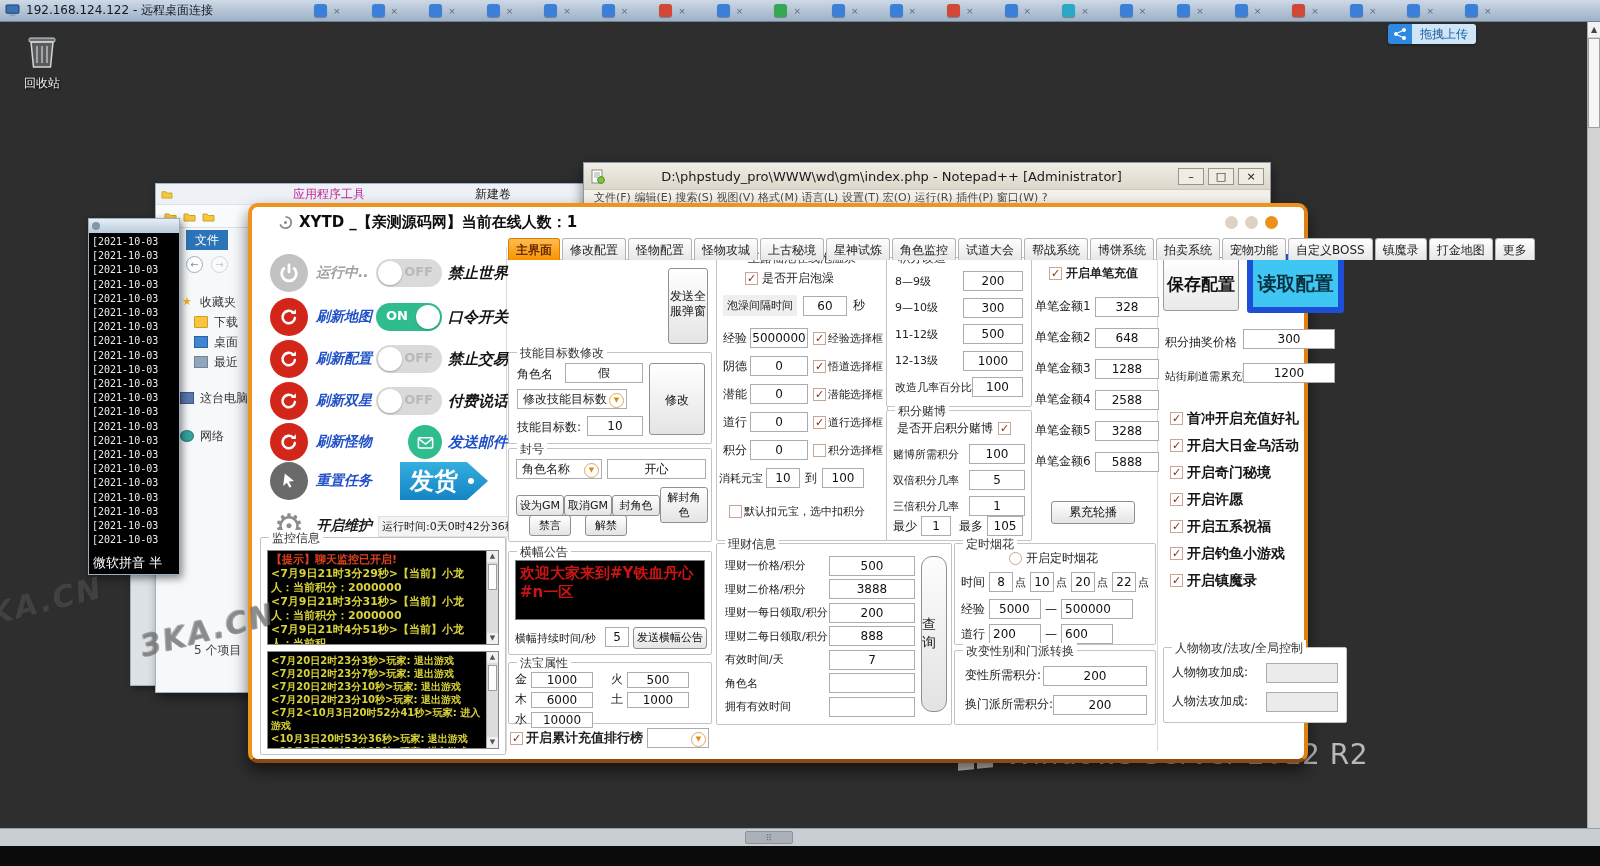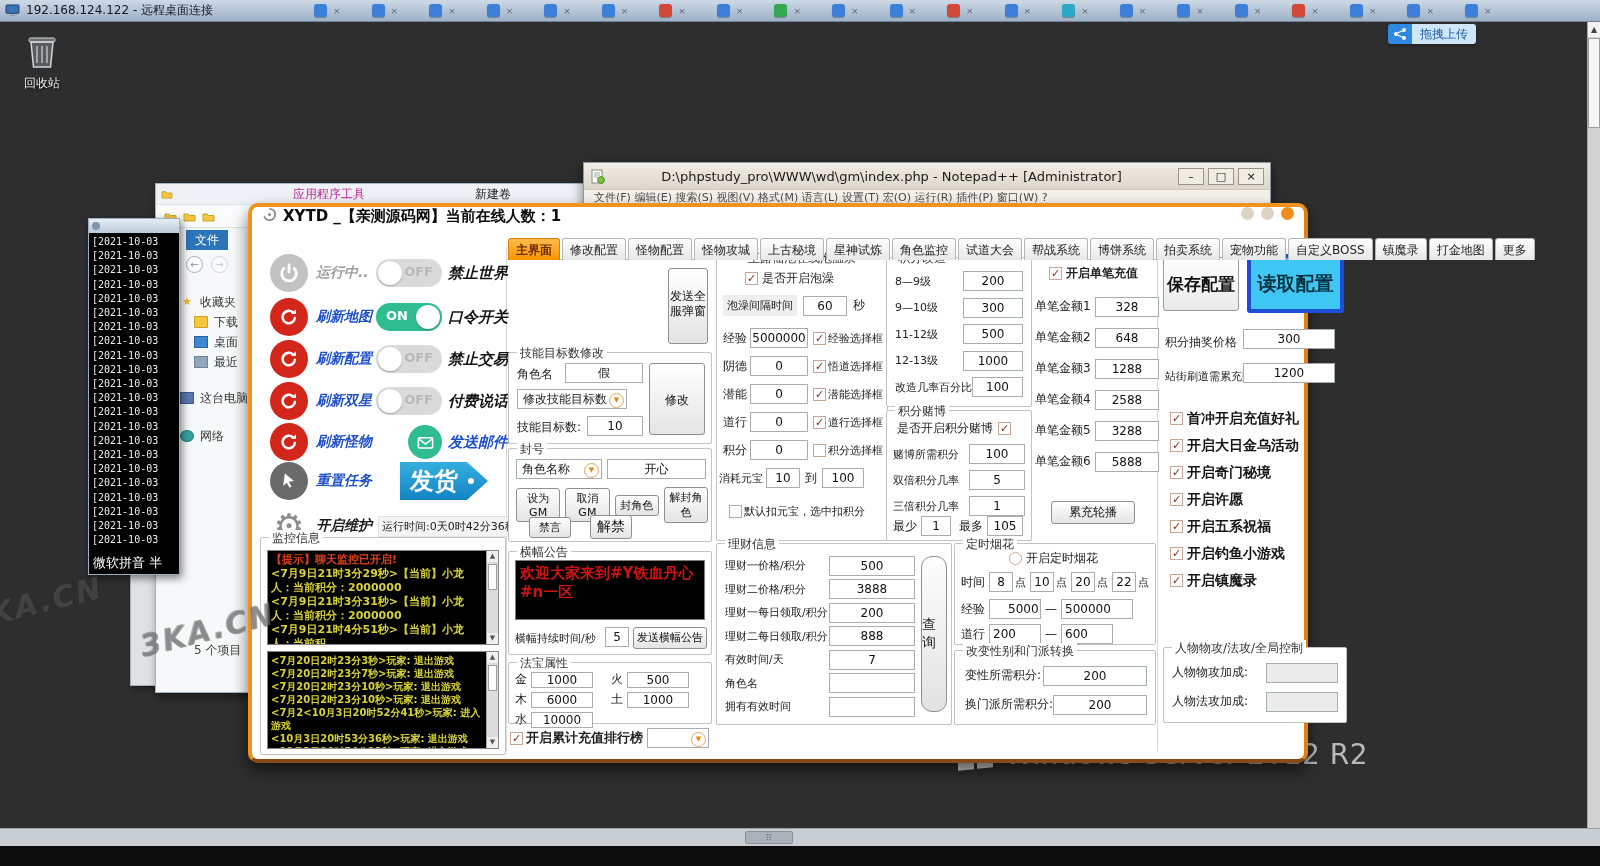--- a/index.html
+++ b/index.html
@@ -69,21 +69,21 @@
 
 .notepad{position:absolute;left:583px;top:162px;width:688px;height:520px;background:#fff;border:1px solid #8f9aa6;box-shadow:0 4px 12px rgba(0,0,0,.5);z-index:5}
 .np-tbar{height:26px;display:flex;align-items:center;background:linear-gradient(#f0ede5,#dcd7ca);font-size:13px;color:#1b1b1b;padding:0 6px}
 .np-title{flex:1;text-align:center;white-space:nowrap;overflow:hidden}
 .np-ctrls{display:flex;gap:4px}
 .np-btn{width:26px;height:17px;border:1px solid #9a948a;background:#efece4;font-size:11px;line-height:15px;text-align:center;color:#111}
 .np-menu{height:17px;font-size:11px;color:#4a4a4a;padding-left:10px;background:#f4f1ea;white-space:nowrap;overflow:hidden;border-top:1px solid #cfc9bc}
 
 
 .gm{position:absolute;left:248px;top:203px;width:1060px;height:560px;background:#fff;border:4px solid #f0921e;border-bottom-color:#8a4a16;border-right-color:#e07f12;border-radius:10px;box-shadow:0 8px 16px rgba(0,0,0,.55);z-index:6}
-.gm-tbar{position:absolute;left:0;top:0;right:0;height:30px;display:flex;align-items:flex-start;padding:0 10px;background:#fff;border-radius:6px 6px 0 0}
+.gm-tbar{position:absolute;left:0;top:0;right:0;height:30px;display:flex;align-items:center;padding:0 26px;background:#fff;border-radius:6px 6px 0 0}
 .gm-title{font-weight:bold;font-size:15px;color:#0d0d0d;margin-left:6px}
 .gm-circles{margin-left:auto;display:flex;gap:7px}
 .circle{width:13px;height:13px;border-radius:50%}
 .gm-tabs{position:absolute;left:256px;top:31px;display:flex;gap:2px;height:22px;z-index:2}
 .tab{padding:3px 7px 8px 7px;background:linear-gradient(#fefefe,#e7e7e7);border:1px solid #b5b5b5;border-bottom:none;border-radius:3px 3px 0 0;font-size:12px;color:#222;white-space:nowrap}
 .tab.active{background:linear-gradient(#ffbb4d,#f79502);color:#6b2c00;font-weight:bold;border-color:#d97e06}
 .gm-hline{position:absolute;left:254px;top:52px;right:5px;border-top:1px solid #c8c8c8}
 .gm-vline{position:absolute;top:40px;bottom:8px;border-left:1px solid #d8d8d8}
 
 
@@ -133,34 +133,34 @@
 .lb2{font-size:10px;line-height:13px}
 .vsb{position:absolute;right:0;top:0;bottom:0;width:12px;background:#dcdcdc;border-left:1px solid #a5a5a5}
 .vsb .a{position:absolute;left:0;right:0;height:11px;background:#f0f0f0;color:#555;font-size:7px;text-align:center;line-height:11px}
 .vsb .a.t{top:0}.vsb .a.b{bottom:0}
 .vsb .a.t::before{content:"▲"}.vsb .a.b::before{content:"▼"}
 .vsb .h{position:absolute;left:1px;right:1px;top:13px;height:26px;background:#fdfdfd;border:1px solid #9f9f9f}
 
 
 .popupbox{position:absolute;background:#000;border:1px solid #7c7c7c;color:#37d3cf;font-size:12px;padding:3px 4px}
 .sendpop{position:absolute;font-size:12px;line-height:15px;padding-top:20px;word-break:break-all}
-.banbtn-row{display:flex;gap:5px;align-items:center}
+.banbtn-row{display:flex;align-items:center}
 .hsrow,.krow{display:flex;align-items:center}
 .cbl{font-size:11px;color:#222;margin-left:2px;white-space:nowrap}
 .hlab{font-size:12px;color:#222;white-space:nowrap}
 .hlab11{font-size:11px;color:#222;white-space:nowrap}
 .fabao-grid{position:absolute;left:6px;top:8px;right:4px;display:flex;flex-wrap:wrap}
 .fb-item{width:96px;display:flex;align-items:center;margin-bottom:3px}
 .fb-item .hlab{width:16px}
 .accumrow{position:absolute;display:flex;align-items:center}
 .accumrow .big{font-size:13px;font-weight:bold;margin:0 4px 0 3px;white-space:nowrap}
 
 
 .savebtn{position:absolute;background:linear-gradient(#ffffff,#e9e9e9);border:1px solid #9a9a9a;border-radius:3px;font-size:17px;font-weight:bold;color:#101010;display:flex;align-items:center;justify-content:center}
-.loadbtn{position:absolute;background:#3fc6f2;border:4px solid #1d4ed8;border-radius:3px;font-size:19px;font-weight:bold;color:#06303f;display:flex;align-items:center;justify-content:center}
+.loadbtn{position:absolute;background:#3fc6f2;border:6px solid #1d4ed8;border-radius:3px;font-size:19px;font-weight:bold;color:#06303f;display:flex;align-items:center;justify-content:center}
 .chkrow{display:flex;align-items:center;height:27px}
 .chkrow .cb{margin-right:4px}
 .chkrow .t{font-size:14px;font-weight:bold;color:#161616;white-space:nowrap}
 .querybtn{position:absolute;right:4px;top:12px;bottom:12px;width:26px;background:linear-gradient(#fdfdfd,#e2e2e2);border:1px solid #909090;border-radius:11px;display:flex;align-items:center;justify-content:center;font-size:14px}
 </style>
 </head>
 <body>
 
 <div class="rdp-bar">
   <svg class="rdp-ico" viewBox="0 0 16 14">
@@ -607,21 +607,21 @@
     <div class="banbtn-row" style="position:absolute;left:7px;top:38px;width:192px">
 
     <span class="btn" style="padding:2px 2px;font-size:11px;flex:1">设为GM</span>
         <span class="btn" style="padding:2px 2px;font-size:11px;flex:1">取消GM</span>
         <span class="btn" style="padding:2px 2px;font-size:11px;flex:1">封角色</span>
         <span class="btn" style="padding:2px 2px;font-size:11px;flex:1">解封角色</span>
       </div>
     <div class="banbtn-row" style="position:absolute;left:20px;top:66px">
 
     <span class="btn" style="padding:2px 0;width:42px;font-size:11px;margin-right:14px">禁言</span>
-        <span class="btn" style="padding:2px 0;width:42px;font-size:14px;margin-right:14px">解禁</span>
+        <span class="btn" style="padding:2px 0;width:42px;font-size:11px;margin-right:14px">解禁</span>
       </div>
   </div>
 
   <div class="grp" style="left:256px;top:344px;width:204px;height:104px">
     <span class="glabel">横幅公告</span>
     <div class="popupbox" style="left:6px;top:8px;width:190px;height:60px;color:#cc1414;font-size:15px;font-weight:bold">欢迎大家来到#Y铁血丹心#n一区</div>
     <span class="hlab11" style="position:absolute;left:6px;top:79px">横幅持续时间/秒</span>
     <span class="inp" style="position:absolute;left:96px;top:75px;width:24px">5</span>
     <span class="btn" style="position:absolute;left:124px;top:75px;width:74px;height:22px;line-height:20px;font-size:11px">发送横幅公告</span>
   </div>
@@ -850,21 +850,21 @@
             <span class="hlab11" style="margin:0 4px 0 2px">点</span>
           </span>
           <span class="krow">
             <span class="inp" style="width:24px">22</span>
             <span class="hlab11" style="margin:0 4px 0 2px">点</span>
           </span>
         </span>
     </div>
     <div class="krow" style="position:absolute;left:6px;top:55px">
       <span class="hlab">经验</span>
-      <span class="inp" style="width:52px;margin-left:4px;text-align:left;padding-left:18px">5000</span>
+      <span class="inp" style="width:52px;margin-left:4px;text-align:left;padding-left:9px">5000</span>
       <span class="hlab" style="margin:0 4px">—</span>
       <span class="inp" style="width:72px;text-align:left;padding-left:3px">500000</span>
     </div>
     <div class="krow" style="position:absolute;left:6px;top:80px">
       <span class="hlab">道行</span>
       <span class="inp" style="width:52px;margin-left:4px;text-align:left;padding-left:3px">200</span>
       <span class="hlab" style="margin:0 4px">—</span>
       <span class="inp" style="width:52px;text-align:left;padding-left:3px">600</span>
     </div>
   </div>

